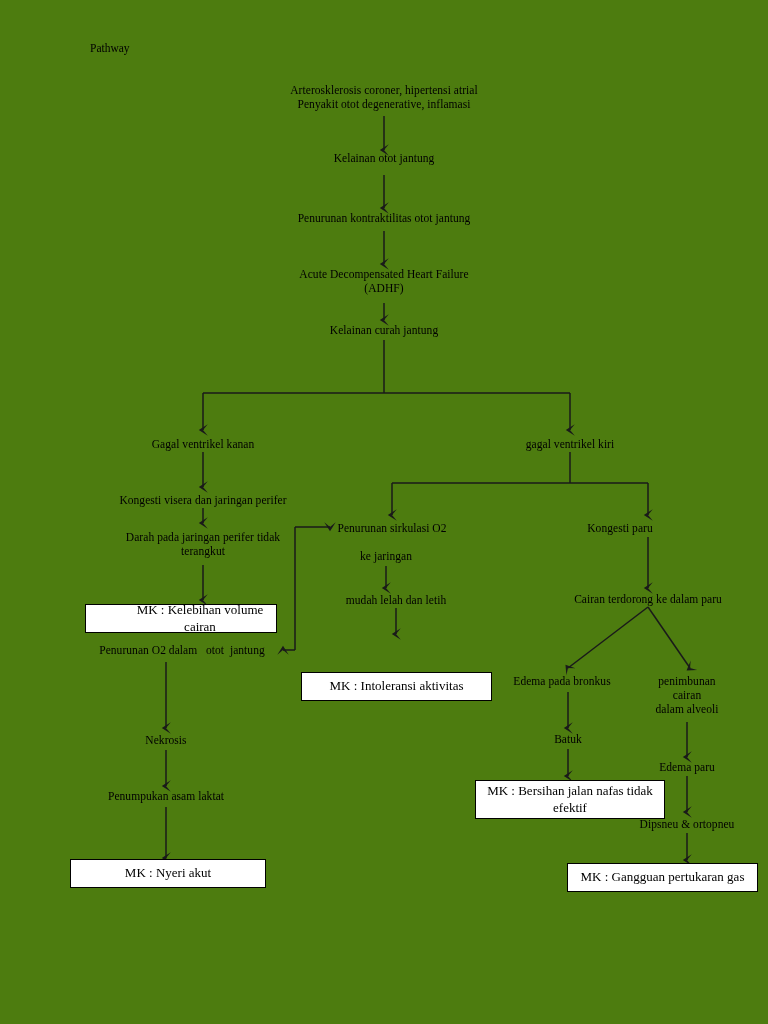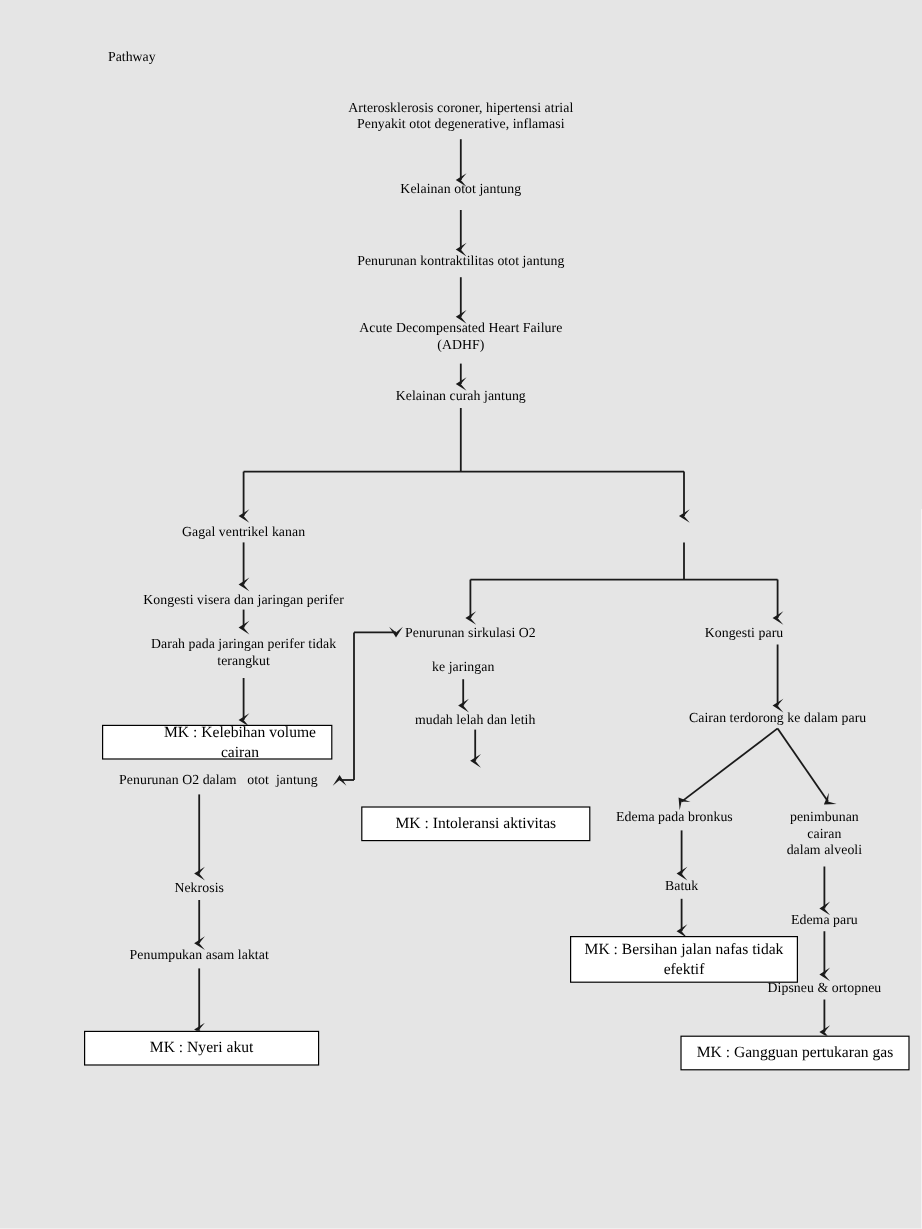--- a/index.html
+++ b/index.html
@@ -5,21 +5,21 @@
 <style>
   html, body {
     margin: 0;
     padding: 0;
     background: #ffffff;
   }
   #page {
     position: relative;
     width: 768px;
     height: 1024px;
-    background: #e5e5e5;
+    background: #4d7c0f;
     font-family: "Liberation Serif", "DejaVu Serif", serif;
     color: #000000;
     overflow: hidden;
   }
   #connectors {
     position: absolute;
     left: 0;
     top: 0;
     width: 768px;
     height: 1024px;
@@ -135,20 +135,21 @@
 
   <div class="node c" style="left:384px; top:211px; width:340px;">Penurunan kontraktilitas otot jantung</div>
 
   <div class="node c" style="left:384px; top:267px; width:360px;">Acute Decompensated Heart Failure
 (ADHF)</div>
 
   <div class="node c" style="left:384px; top:323px; width:300px;">Kelainan curah jantung</div>
 
   <div class="node c" style="left:203px; top:437px; width:260px;">Gagal ventrikel kanan</div>
 
+  <div class="node c" style="left:570px; top:437px; width:260px;">gagal ventrikel kiri</div>
 
   <div class="node c" style="left:203px; top:493px; width:300px;">Kongesti visera dan jaringan perifer</div>
 
   <div class="node c" style="left:203px; top:530px; width:300px;">Darah pada jaringan perifer tidak
 terangkut</div>
 
   <div class="boxed" style="left:85px; top:604px; width:192px; height:29px;padding-left:44px;">MK : Kelebihan volume cairan</div>
 
   <div class="node c" style="left:182px; top:643px; width:260px;">Penurunan O2 dalam   otot  jantung</div>
 

